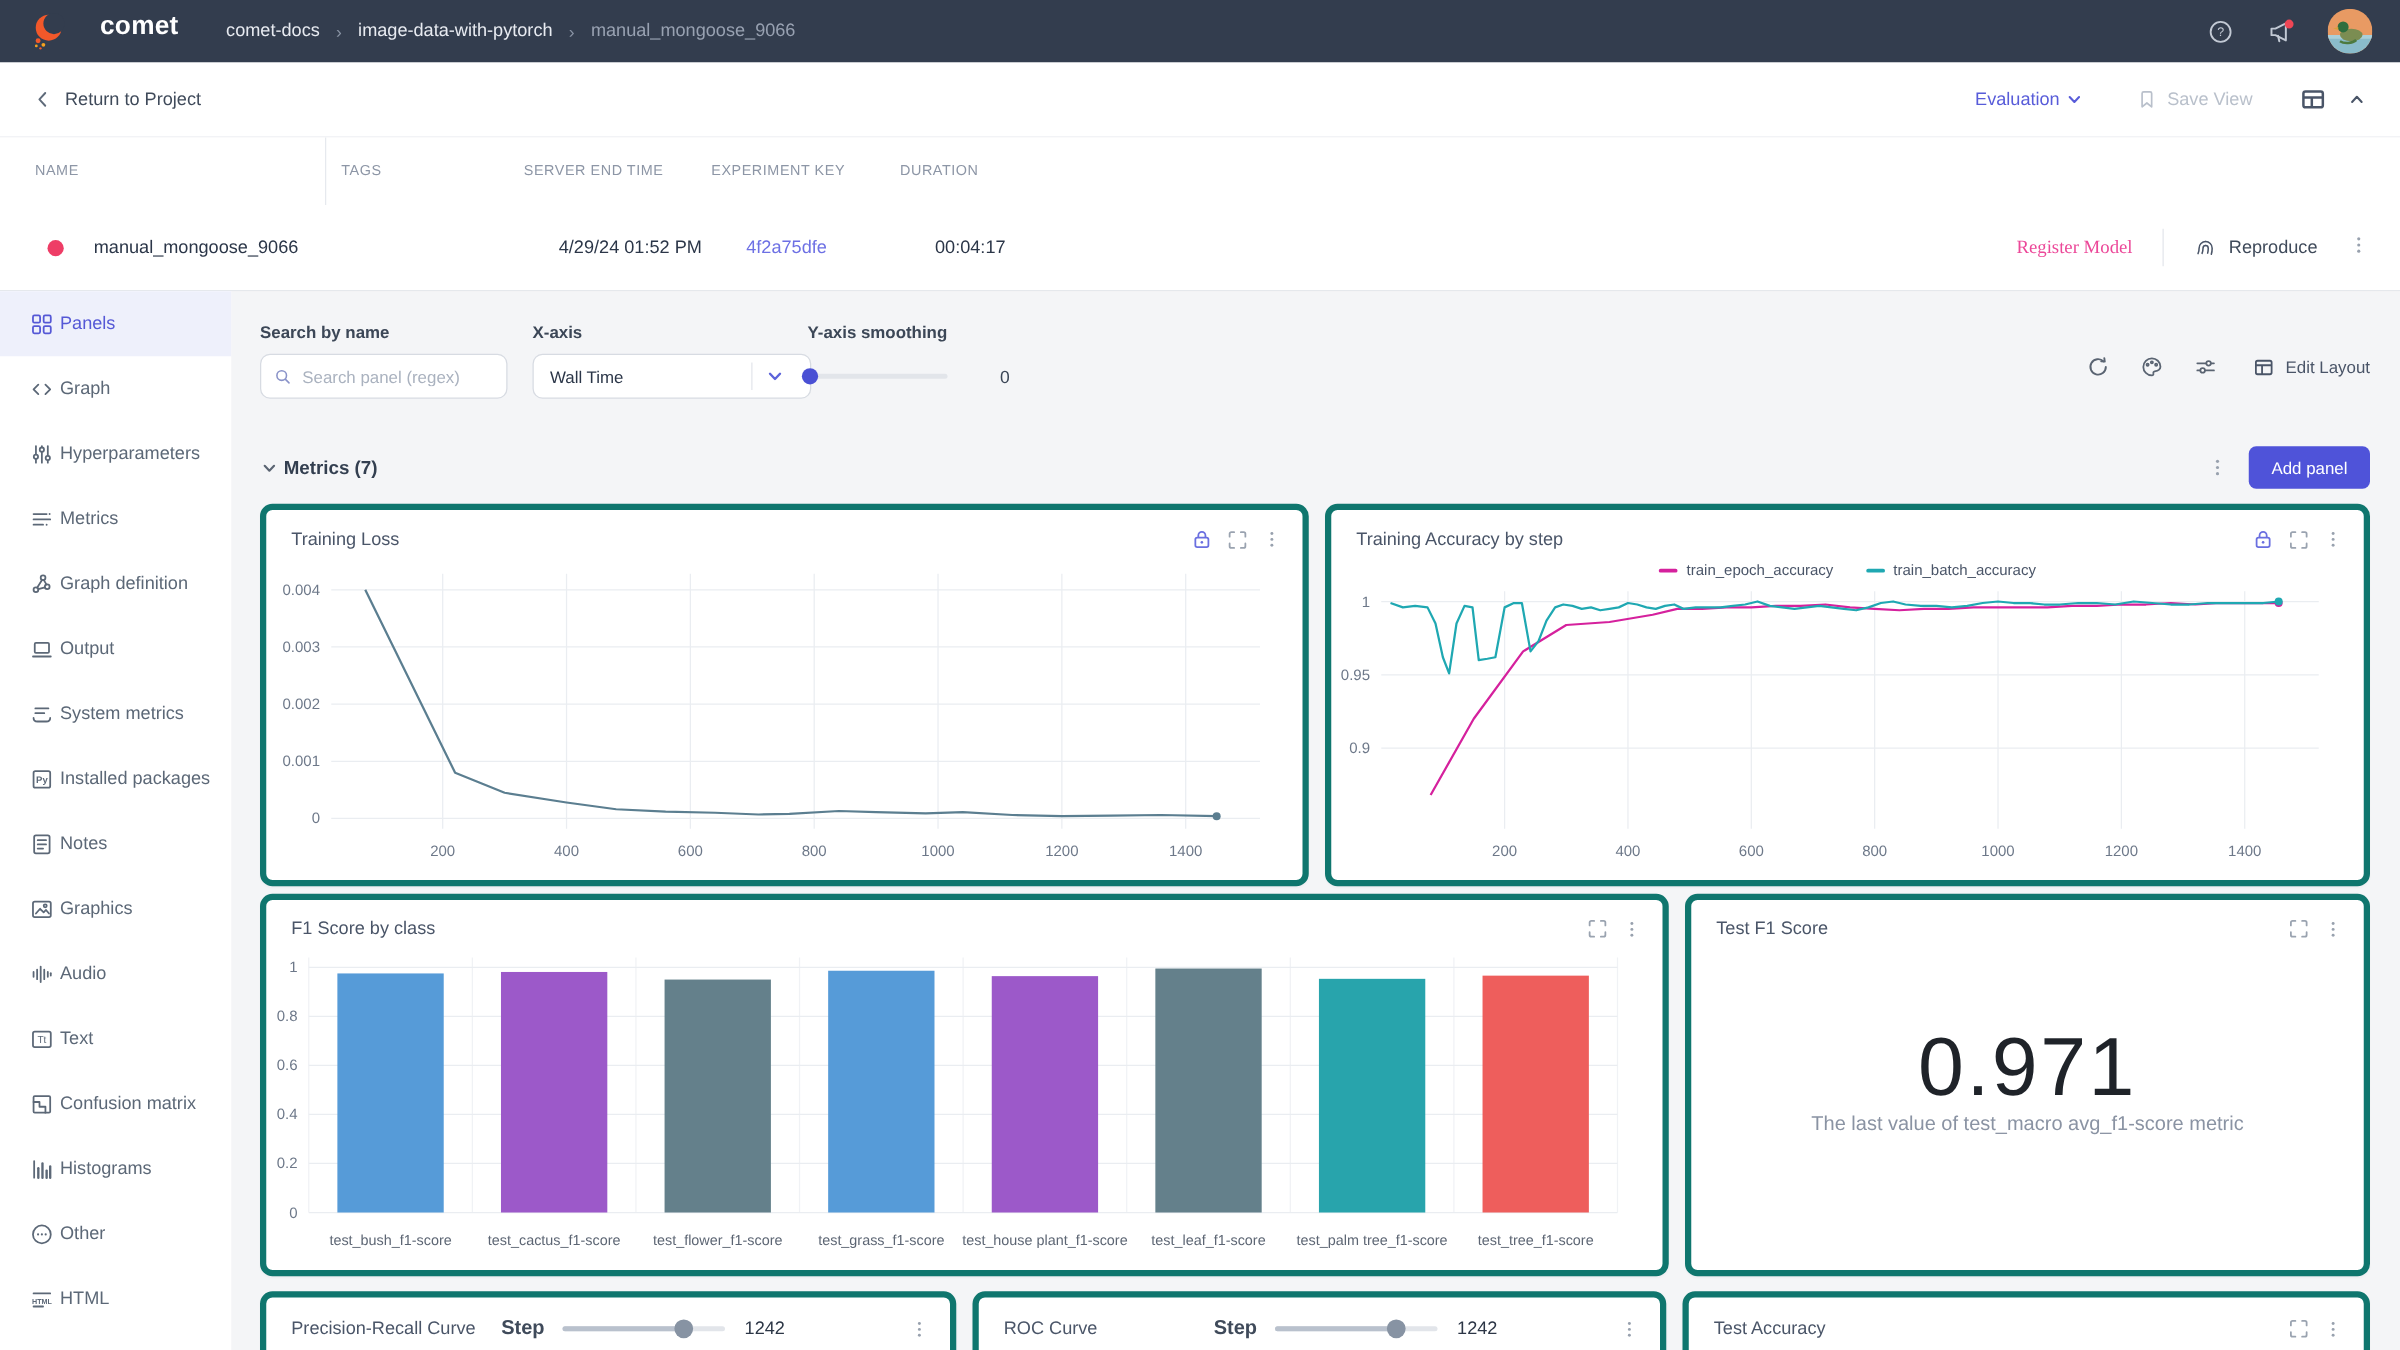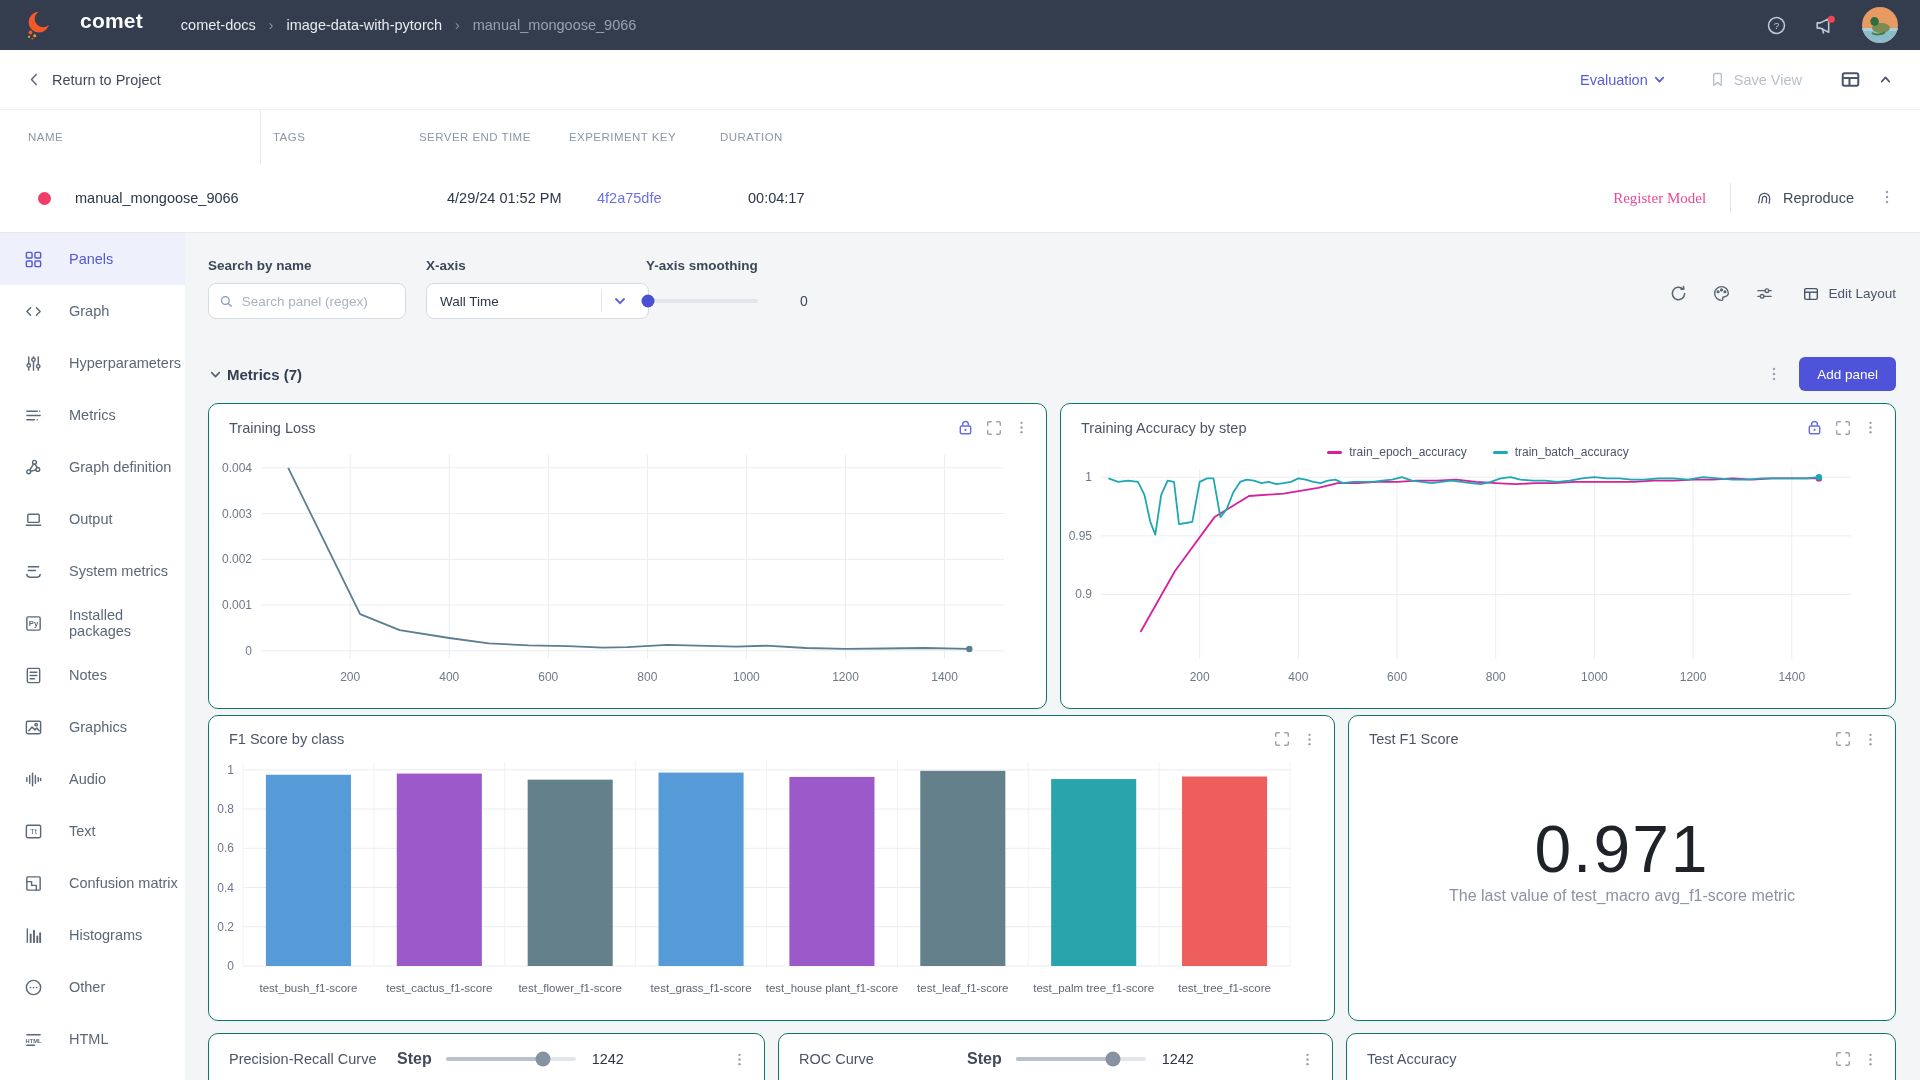--- a/index.html
+++ b/index.html
@@ -41,21 +41,21 @@
   .exp-dot { width:13px; height:13px; border-radius:50%; flex:none; }
   .key-link { color:#6d70e4; cursor:pointer; }
   .row-actions { display:flex; align-items:center; justify-content:flex-end; gap:24px; padding-right:24px; }
   .reg-link { color:#ec4899; font-size:15px; cursor:pointer;font-family:Liberation Serif, serif; }
   .vdiv { width:1px; height:30px; background:#e3e6eb; }
   .repro { display:flex; align-items:center; gap:9px; color:#3f4a5a; font-size:14.5px; cursor:pointer; }
 
   
   .body { flex:1; display:flex; min-height:0; }
   .sidebar { width:185px; background:#fff; flex:none; }
-  .side-item { height:52px; display:flex; align-items:center; gap:26px; padding-left:24px;
+  .side-item { height:52px; display:flex; align-items:center; gap:5px; padding-left:24px;
     font-size:14.5px; color:#5c6877; cursor:pointer; }
   .side-item.active { background:#eef0fb; color:#5558d6; }
   .side-item svg { flex:none; }
 
   .content { flex:1; padding:0 24px 0 23px; overflow:hidden; }
 
   
   .filters { margin-top:25px; display:flex; align-items:flex-start; }
   .fgroup { display:flex; flex-direction:column; }
   .flabel { font-size:13.5px; font-weight:700; color:#3c4757; margin-bottom:10px; }
@@ -83,21 +83,21 @@
   .mh-left { display:flex; align-items:center; gap:4px; font-size:15px; font-weight:700; color:#333f50; }
   .mh-right { margin-left:auto; display:flex; align-items:center; gap:16px; }
   .add-btn { height:34px; padding:0 18px; background:#4f53d9; color:#fff; border:none; border-radius:6px;
     font-size:13.5px; font-family:"Liberation Sans", sans-serif; cursor:pointer; }
 
   
   .grid { margin-top:12px; }
   .prow { display:flex; gap:13px; }
   .prow1 { margin-bottom:6px; }
   .prow2 { margin-bottom:12px; }
-  .panel { background:#fff; border:1px solid #0f766e; border-radius:10px;
+  .panel { background:#fff; border:5px solid #0f766e; border-radius:10px;
     box-shadow:0 1px 2px rgba(20,30,60,.03); overflow:hidden; }
   .phead { display:flex; align-items:center; padding:14px 16px 4px 20px; }
   .ptitle { font-size:14.5px; color:#4a5568; }
   .picons { margin-left:auto; display:flex; align-items:center; gap:10px; }
   .picons > * { cursor:pointer; display:flex; }
   .legend { display:flex; justify-content:center; gap:26px; align-items:center; height:22px; }
   .leg-item { display:flex; align-items:center; gap:7px; font-size:12px; color:#4a5568; cursor:pointer; }
   .leg-dash { width:15px; height:3px; border-radius:2px; }
   svg text { font-family:"Liberation Sans", sans-serif; }
   .tick { fill:#6d7889; font-size:12px; }

